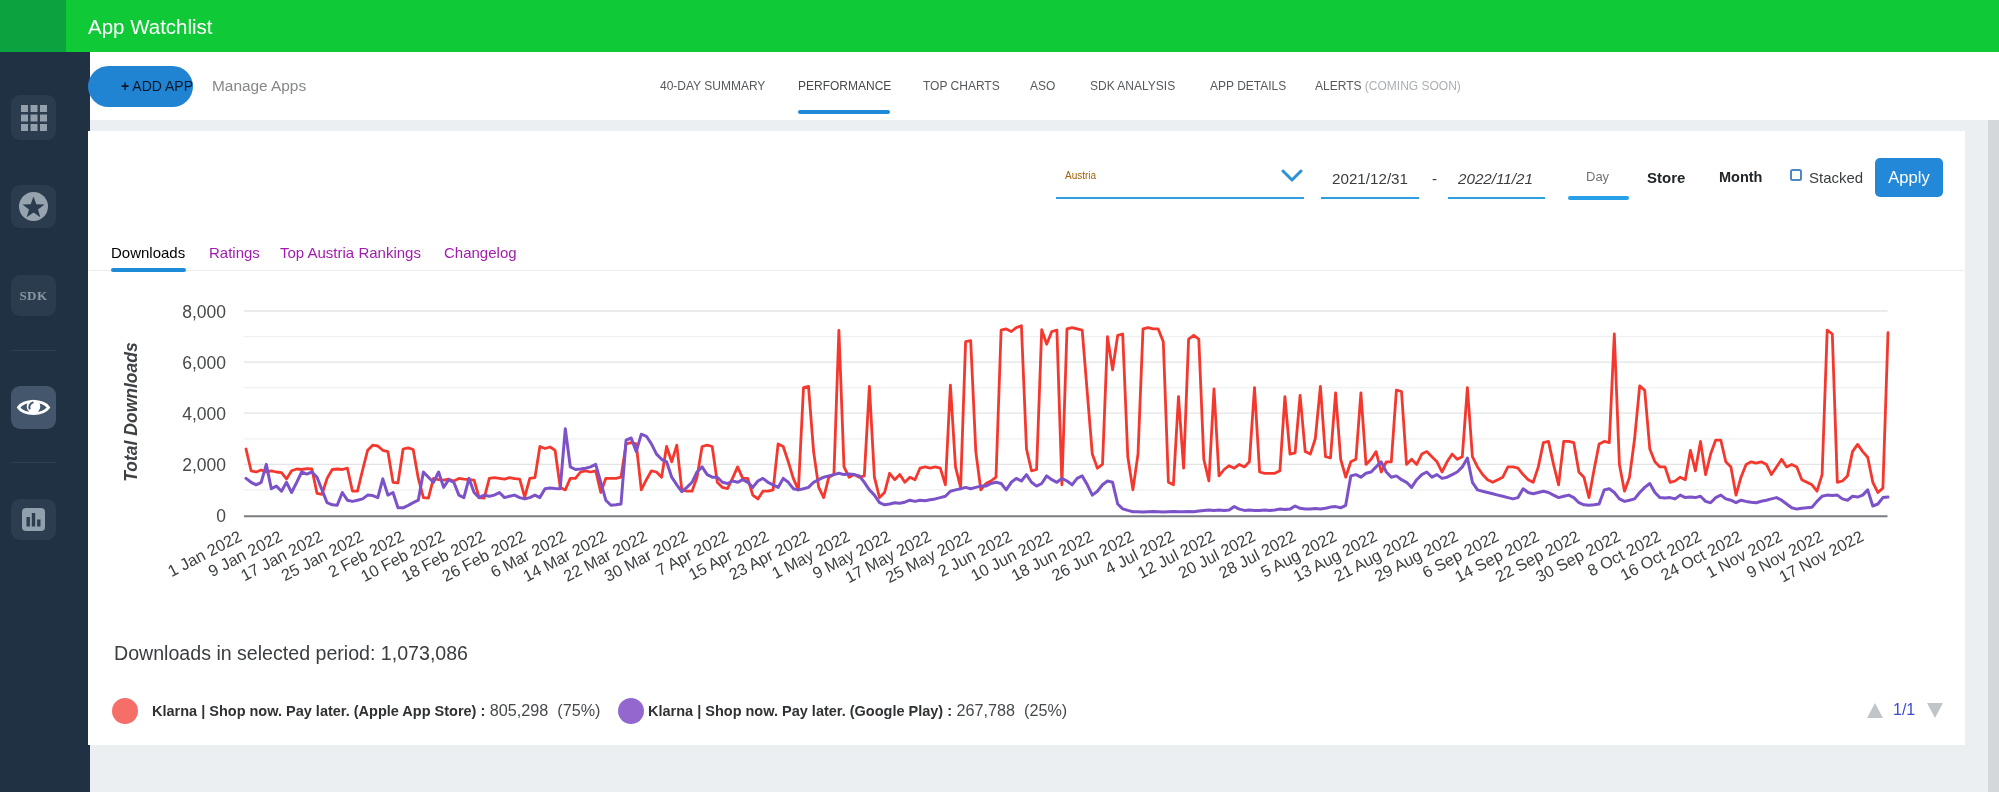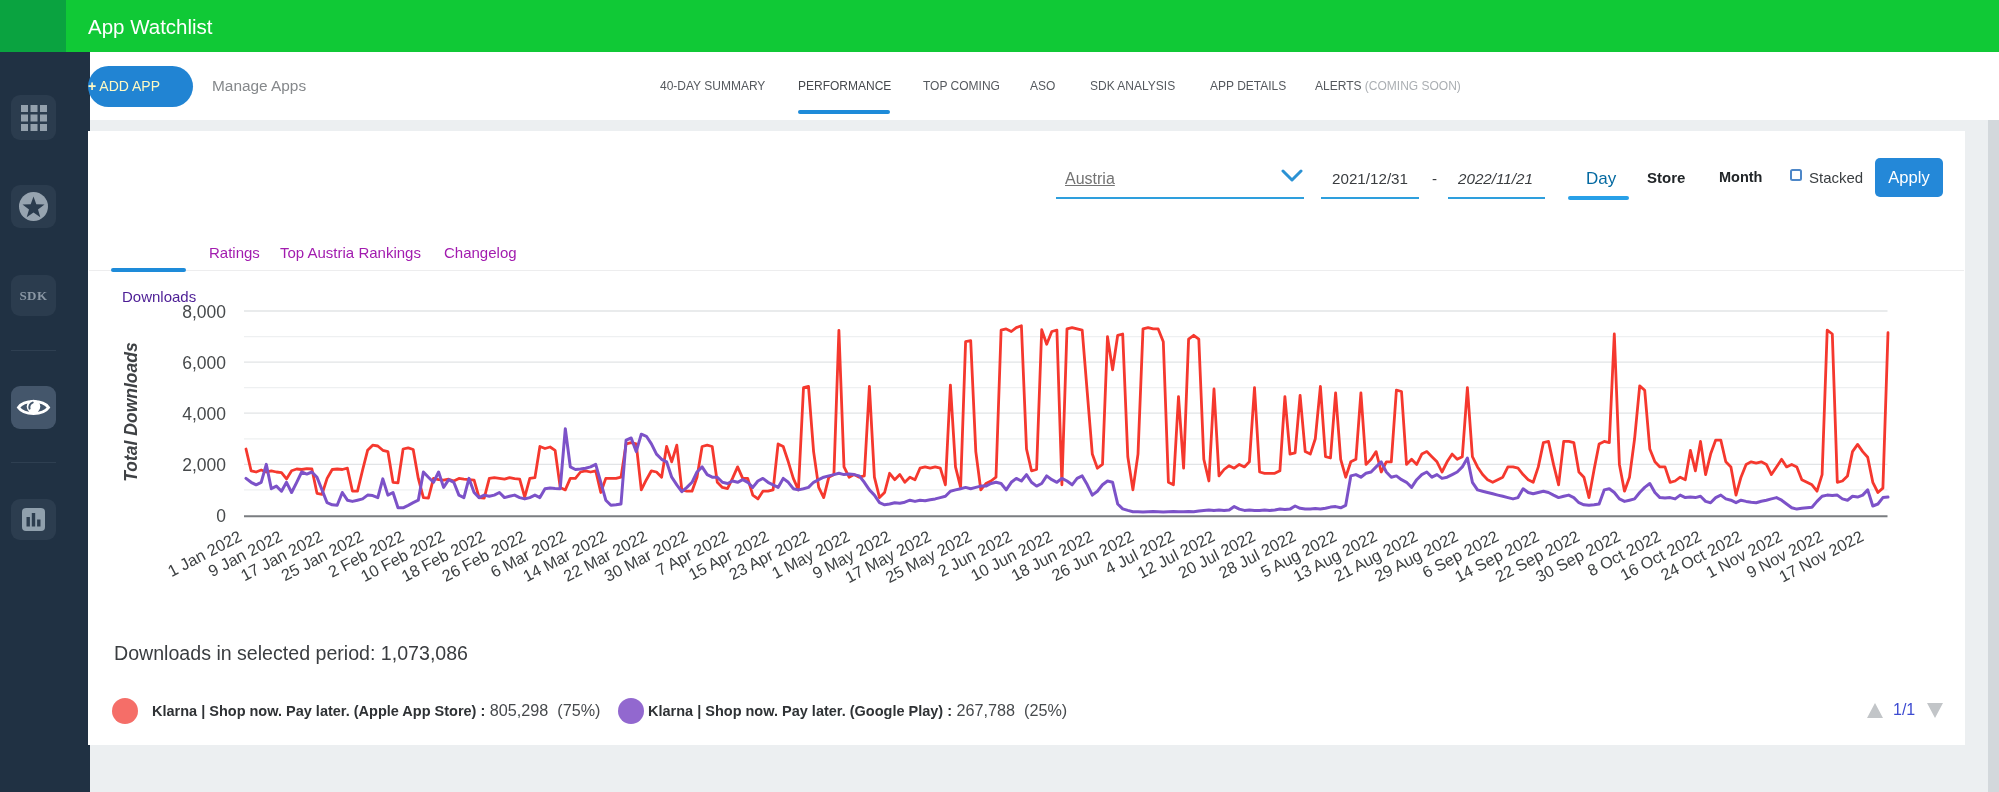--- a/index.html
+++ b/index.html
@@ -5,31 +5,31 @@
 html,body{width:1999px;height:792px;overflow:hidden;}
 body{font-family:"Liberation Sans",sans-serif;background:#eceff1;position:relative;}
 #page{position:absolute;inset:0;width:1999px;height:792px;}
 .abs{position:absolute;}
 #topbar{left:0;top:0;width:1999px;height:52px;background:#10c936;}
 #corner{left:0;top:0;width:66px;height:52px;background:#0aa340;}
 #title{left:88px;top:0;height:52px;line-height:53px;color:#fff;font-size:20.5px;}
 #sidebar{left:0;top:52px;width:90px;height:740px;background:#203143;}
 .tile{position:absolute;left:11px;width:45px;border-radius:9px;background:#2b3c4e;}
 #navrow{left:66px;top:52px;width:1933px;height:68px;background:#fff;}
-#addapp{left:88px;top:66px;width:105px;height:41px;border-radius:21px;background:#2184d3;color:#fef9c3;font-size:14px;text-align:left;line-height:41px;}
+#addapp{left:88px;top:66px;width:105px;height:41px;border-radius:21px;background:#2184d3;color:#0f172a;font-size:14px;text-align:right;line-height:41px;}
 #manage{left:212px;top:52px;height:68px;line-height:68px;color:#85888b;font-size:15.4px;}
 .toptab{position:absolute;top:52px;height:68px;line-height:69px;font-size:12px;color:#55595e;letter-spacing:0px;white-space:nowrap;}
 .dim{color:#abafb3;}
 #perfline{left:798px;top:110px;width:92px;height:4px;background:#1e8bd9;border-radius:2px;}
 #contentbg{left:66px;top:120px;width:1933px;height:672px;background:#eceff1;}
 #scrollstrip{left:1988px;top:120px;width:11px;height:672px;background:#d3d8dc;}
 #card{left:88px;top:131px;width:1877px;height:614px;background:#fff;}
 .ctrl{position:absolute;font-size:15.2px;color:#3a3d40;}
 .blueline{position:absolute;height:2px;background:#2e9fdd;top:197px;}
-#austria{left:1065px;top:170px;color:#737373;font-size:16px;text-decoration:underline;}
+#austria{left:1065px;top:170px;color:#a16207;font-size:10px;}
 #dayline{left:1568px;top:196px;width:61px;height:3.5px;background:#28a0e8;border-radius:2px;}
 #applybtn{left:1875px;top:158px;width:68px;height:39px;background:#2488d8;border-radius:5px;color:#fff;font-size:16.5px;text-align:center;line-height:39px;}
 #stackbox{left:1790px;top:169px;width:12px;height:12px;border:2px solid #4d87c8;border-radius:2.5px;background:#fff;}
 .subtab{position:absolute;top:244px;font-size:15px;color:#a21caf;}
 #subline{left:111px;top:268px;width:75px;height:3.5px;background:#1e8bd9;border-radius:2px;}
 #cardrule{left:89px;top:270px;width:1875px;height:1px;background:#ededee;}
 #chart{position:absolute;left:0;top:0;}
 #period{left:114px;top:642px;font-size:19.6px;color:#3a3d40;}
 .dot{position:absolute;width:26px;height:26px;border-radius:50%;top:697.5px;}
 .legtxt{position:absolute;top:702px;font-size:16.2px;color:#474a4d;white-space:nowrap;line-height:17px;}
@@ -84,46 +84,46 @@
       <rect x="26.1" y="20.5" width="3.4" height="7" fill="#2c3d4f"></rect>
     </svg>
   </div>
   <div style="position:absolute;left:11px;top:298px;width:45px;height:1px;background:#2e3f51;"></div>
   <div style="position:absolute;left:11px;top:410px;width:45px;height:1px;background:#2e3f51;"></div>
 </div>
 <div id="addapp" class="abs"><b style="font-weight:bold;">+</b> ADD APP</div>
 <div id="manage" class="abs">Manage Apps</div>
 <div class="toptab" style="left:660px;">40-DAY SUMMARY</div>
 <div class="toptab" style="left:798px;color:#46494d;">PERFORMANCE</div>
-<div class="toptab" style="left:923px;">TOP COMING</div>
+<div class="toptab" style="left:923px;">TOP CHARTS</div>
 <div class="toptab" style="left:1030px;">ASO</div>
 <div class="toptab" style="left:1090px;">SDK ANALYSIS</div>
 <div class="toptab" style="left:1210px;">APP DETAILS</div>
 <div class="toptab" style="left:1315px;">ALERTS <span class="dim">(COMING SOON)</span></div>
 <div id="perfline" class="abs"></div>
 <div id="card" class="abs"></div>
 <div id="scrollstrip" class="abs"></div>
 <div id="austria" class="ctrl">Austria</div>
 <svg class="abs" style="left:1281px;top:169px;" width="22" height="14" viewBox="0 0 22 14">
       <path d="M2 2 L11 11 L20 2" fill="none" stroke="#2b92d4" stroke-width="3" stroke-linecap="round" stroke-linejoin="round"></path>
     </svg>
 <div class="blueline" style="left:1056px;width:248px;"></div>
 <div class="ctrl" style="left:1332px;top:170px;">2021/12/31</div>
 <div class="blueline" style="left:1321px;width:98px;"></div>
 <div class="ctrl" style="left:1432px;top:170px;">-</div>
 <div class="ctrl" style="left:1458px;top:170px;font-style:italic;">2022/11/21</div>
 <div class="blueline" style="left:1448px;width:97px;"></div>
-<div class="ctrl" style="left:1586px;top:169px;font-size:17px;color:#0369a1;">Day</div>
+<div class="ctrl" style="left:1586px;top:169px;font-size:13px;color:#737373;">Day</div>
 <div id="dayline" class="abs"></div>
 <div class="ctrl" style="left:1647px;top:169px;font-size:15px;color:#212528;font-weight:bold;">Store</div>
 <div class="ctrl" style="left:1719px;top:169px;font-size:14.5px;color:#212528;font-weight:bold;">Month</div>
 <div id="stackbox" class="abs"></div>
 <div class="ctrl" style="left:1809px;top:169px;font-size:15px;color:#3a3e41;">Stacked</div>
 <div id="applybtn" class="abs">Apply</div>
-<div class="subtab" style="left:122px;color:#4c1d95;margin-top:44px;">Downloads</div>
+<div class="subtab" style="left:111px;color:#000000;">Downloads</div>
 <div class="subtab" style="left:209px;">Ratings</div>
 <div class="subtab" style="left:280px;">Top Austria Rankings</div>
 <div class="subtab" style="left:444px;">Changelog</div>
 <div id="cardrule" class="abs"></div>
 <div id="subline" class="abs"></div>
 <svg id="chart" width="1999" height="792" viewBox="0 0 1999 792">
 <line x1="244.0" y1="489.9" x2="1887.5" y2="489.9" stroke="#eef0f1" stroke-width="1.3"></line>
       <line x1="244.0" y1="464.4" x2="1887.5" y2="464.4" stroke="#e2e4e6" stroke-width="1.3"></line>
       <line x1="244.0" y1="438.8" x2="1887.5" y2="438.8" stroke="#eef0f1" stroke-width="1.3"></line>
       <line x1="244.0" y1="413.2" x2="1887.5" y2="413.2" stroke="#e2e4e6" stroke-width="1.3"></line>

